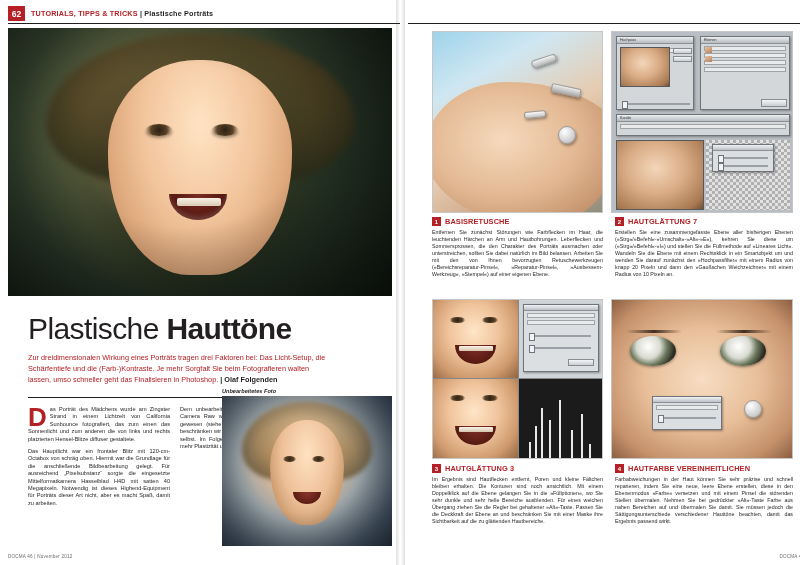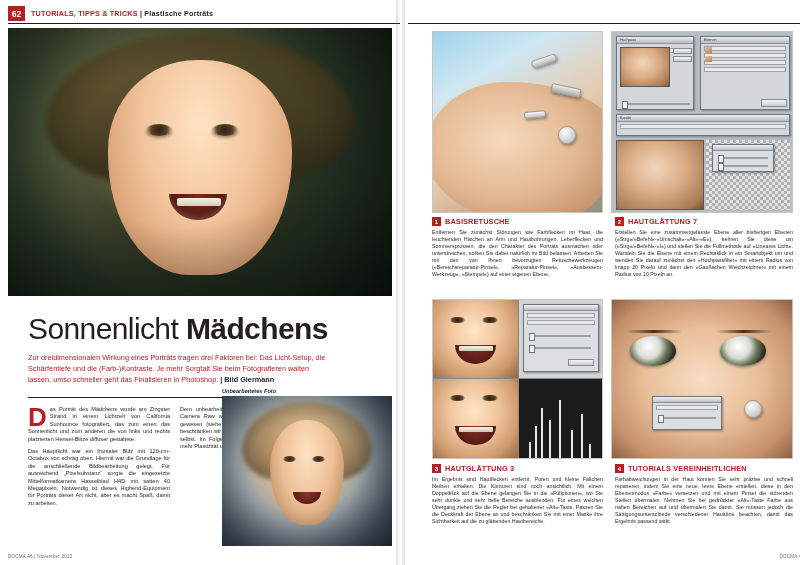--- a/index.html
+++ b/index.html
@@ -452,26 +452,26 @@
       <div class="hero-hair"></div>
       <div class="hero-face"></div>
       <div class="hero-eye l"></div>
       <div class="hero-eye r"></div>
       <div class="hero-mouth"></div>
       <div class="hero-teeth"></div>
       <div class="hero-vig"></div>
     </div>
 
     <div class="title">
-      <span>Sonnenlicht </span><b>Mädchens</b>
+      <span>Plastische </span><b>Hauttöne</b>
     </div>
 
     <div class="standfirst">
       <span>Zur dreidimensionalen Wirkung eines Porträts tragen drei Faktoren bei: Das Licht-Setup, die Schärfentiefe und die (Farb-)Kontraste. Je mehr Sorgfalt Sie beim Fotografieren walten lassen, umso schneller geht das Finalisieren in Photoshop.</span>
-      <b> | <span>Bild Giermann</span></b>
+      <b> | <span>Olaf Folgenden</span></b>
     </div>
     <div class="title-rule"></div>
 
     <div class="bodycol c1">
       <p>
         <span class="dropcap">D</span><span>as Porträt des Mädchens wurde am Zingster Strand in einem Lichtzelt von California Sunbounce fotografiert, das zum einen das Sonnenlicht und zum anderen die von links und rechts platzierten Hensel-Blitze diffuser gestaltete.</span>
       </p>
       <p>Das Hauptlicht war ein frontaler Blitz mit 120-cm-Octabox von schräg oben. Hiermit war die Grundlage für die anschließende Bildbearbeitung gelegt. Für ausreichend „Pixelsubstanz“ sorgte die eingesetzte Mittelformatkamera Hasselblad H4D mit satten 40 Megapixeln. Notwendig ist dieses Highend-Equipment für Porträts dieser Art nicht, aber es macht Spaß, damit zu arbeiten.</p>
     </div>
 
@@ -616,21 +616,21 @@
       <div class="blk-head">
         <div class="num">3</div>
         <div class="blk-title">HAUTGLÄTTUNG 3</div>
       </div>
       <div class="blk-body">Im Ergebnis sind Hautflecken entfernt, Poren und kleine Fältchen bleiben erhalten. Die Konturen sind noch ansichtlich. Mit einem Doppelklick auf die Ebene gelangen Sie in die »Füllptionen«, wo Sie sehr dunkle und sehr helle Bereiche ausblenden. Für eines weichen Übergang ziehen Sie die Regler bei gehaltener »Alt«-Taste. Passen Sie die Deckkraft der Ebene an und beschränken Sie mit einer Maske ihre Sichtbarkeit auf die zu glättenden Hautbereiche.</div>
     </div>
 
     <div class="blk" style="left:215px; top:464px; width:178px;">
       <div class="blk-head">
         <div class="num">4</div>
-        <div class="blk-title">TUTORIALS VEREINHEITLICHEN</div>
+        <div class="blk-title">HAUTFARBE VEREINHEITLICHEN</div>
       </div>
       <div class="blk-body">Farbabweichungen in der Haut können Sie sehr präzise und schnell reparieren, indem Sie eine neue, leere Ebene erstellen, diese in den Ebenenmodus »Farbe« versetzen und mit einem Pinsel die störenden Stellen übermalen. Nehmen Sie bei gedrückter »Alt«-Taste Farbe aus nahen Bereichen auf und übermalen Sie damit. Sie müssen jedoch die Sättigungsunterschiede verschiedener Hauttöne beachten, damit das Ergebnis passend wirkt.</div>
     </div>
 
     <div class="footer right">DOCMA 46 | November 2012</div>
   </div>
 
   <div class="gutter-shadow"></div>
 </div>
 

